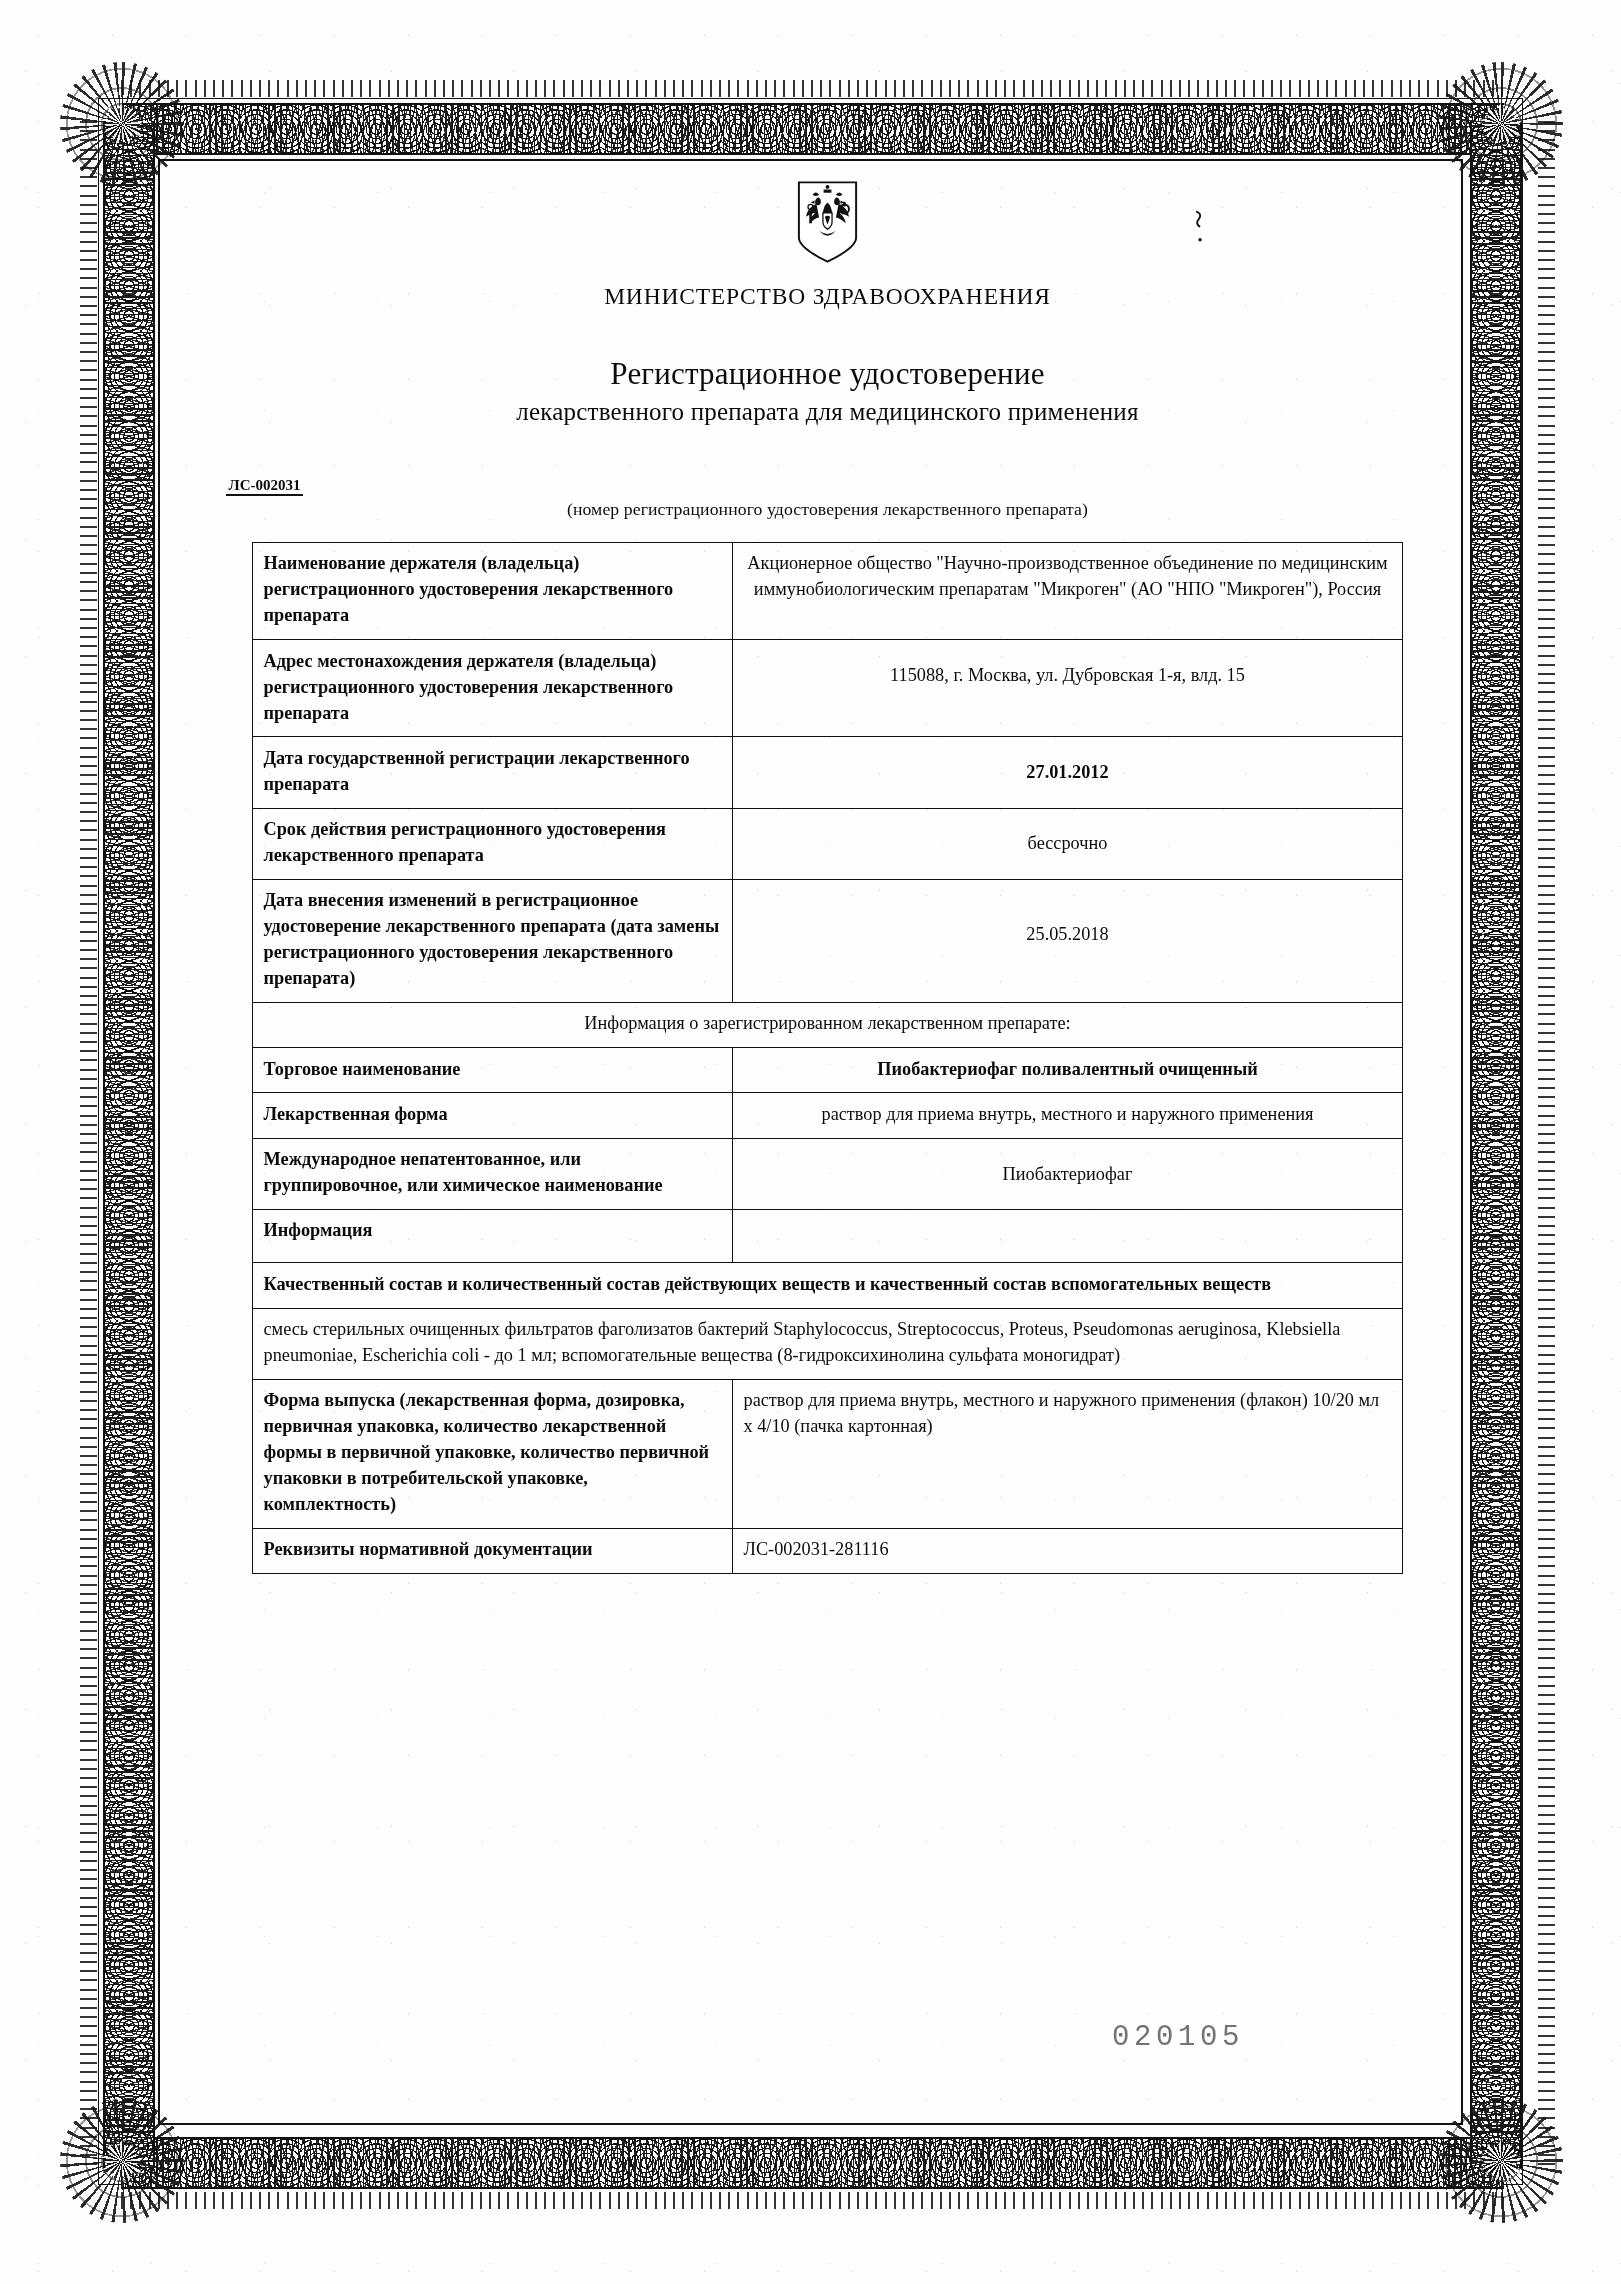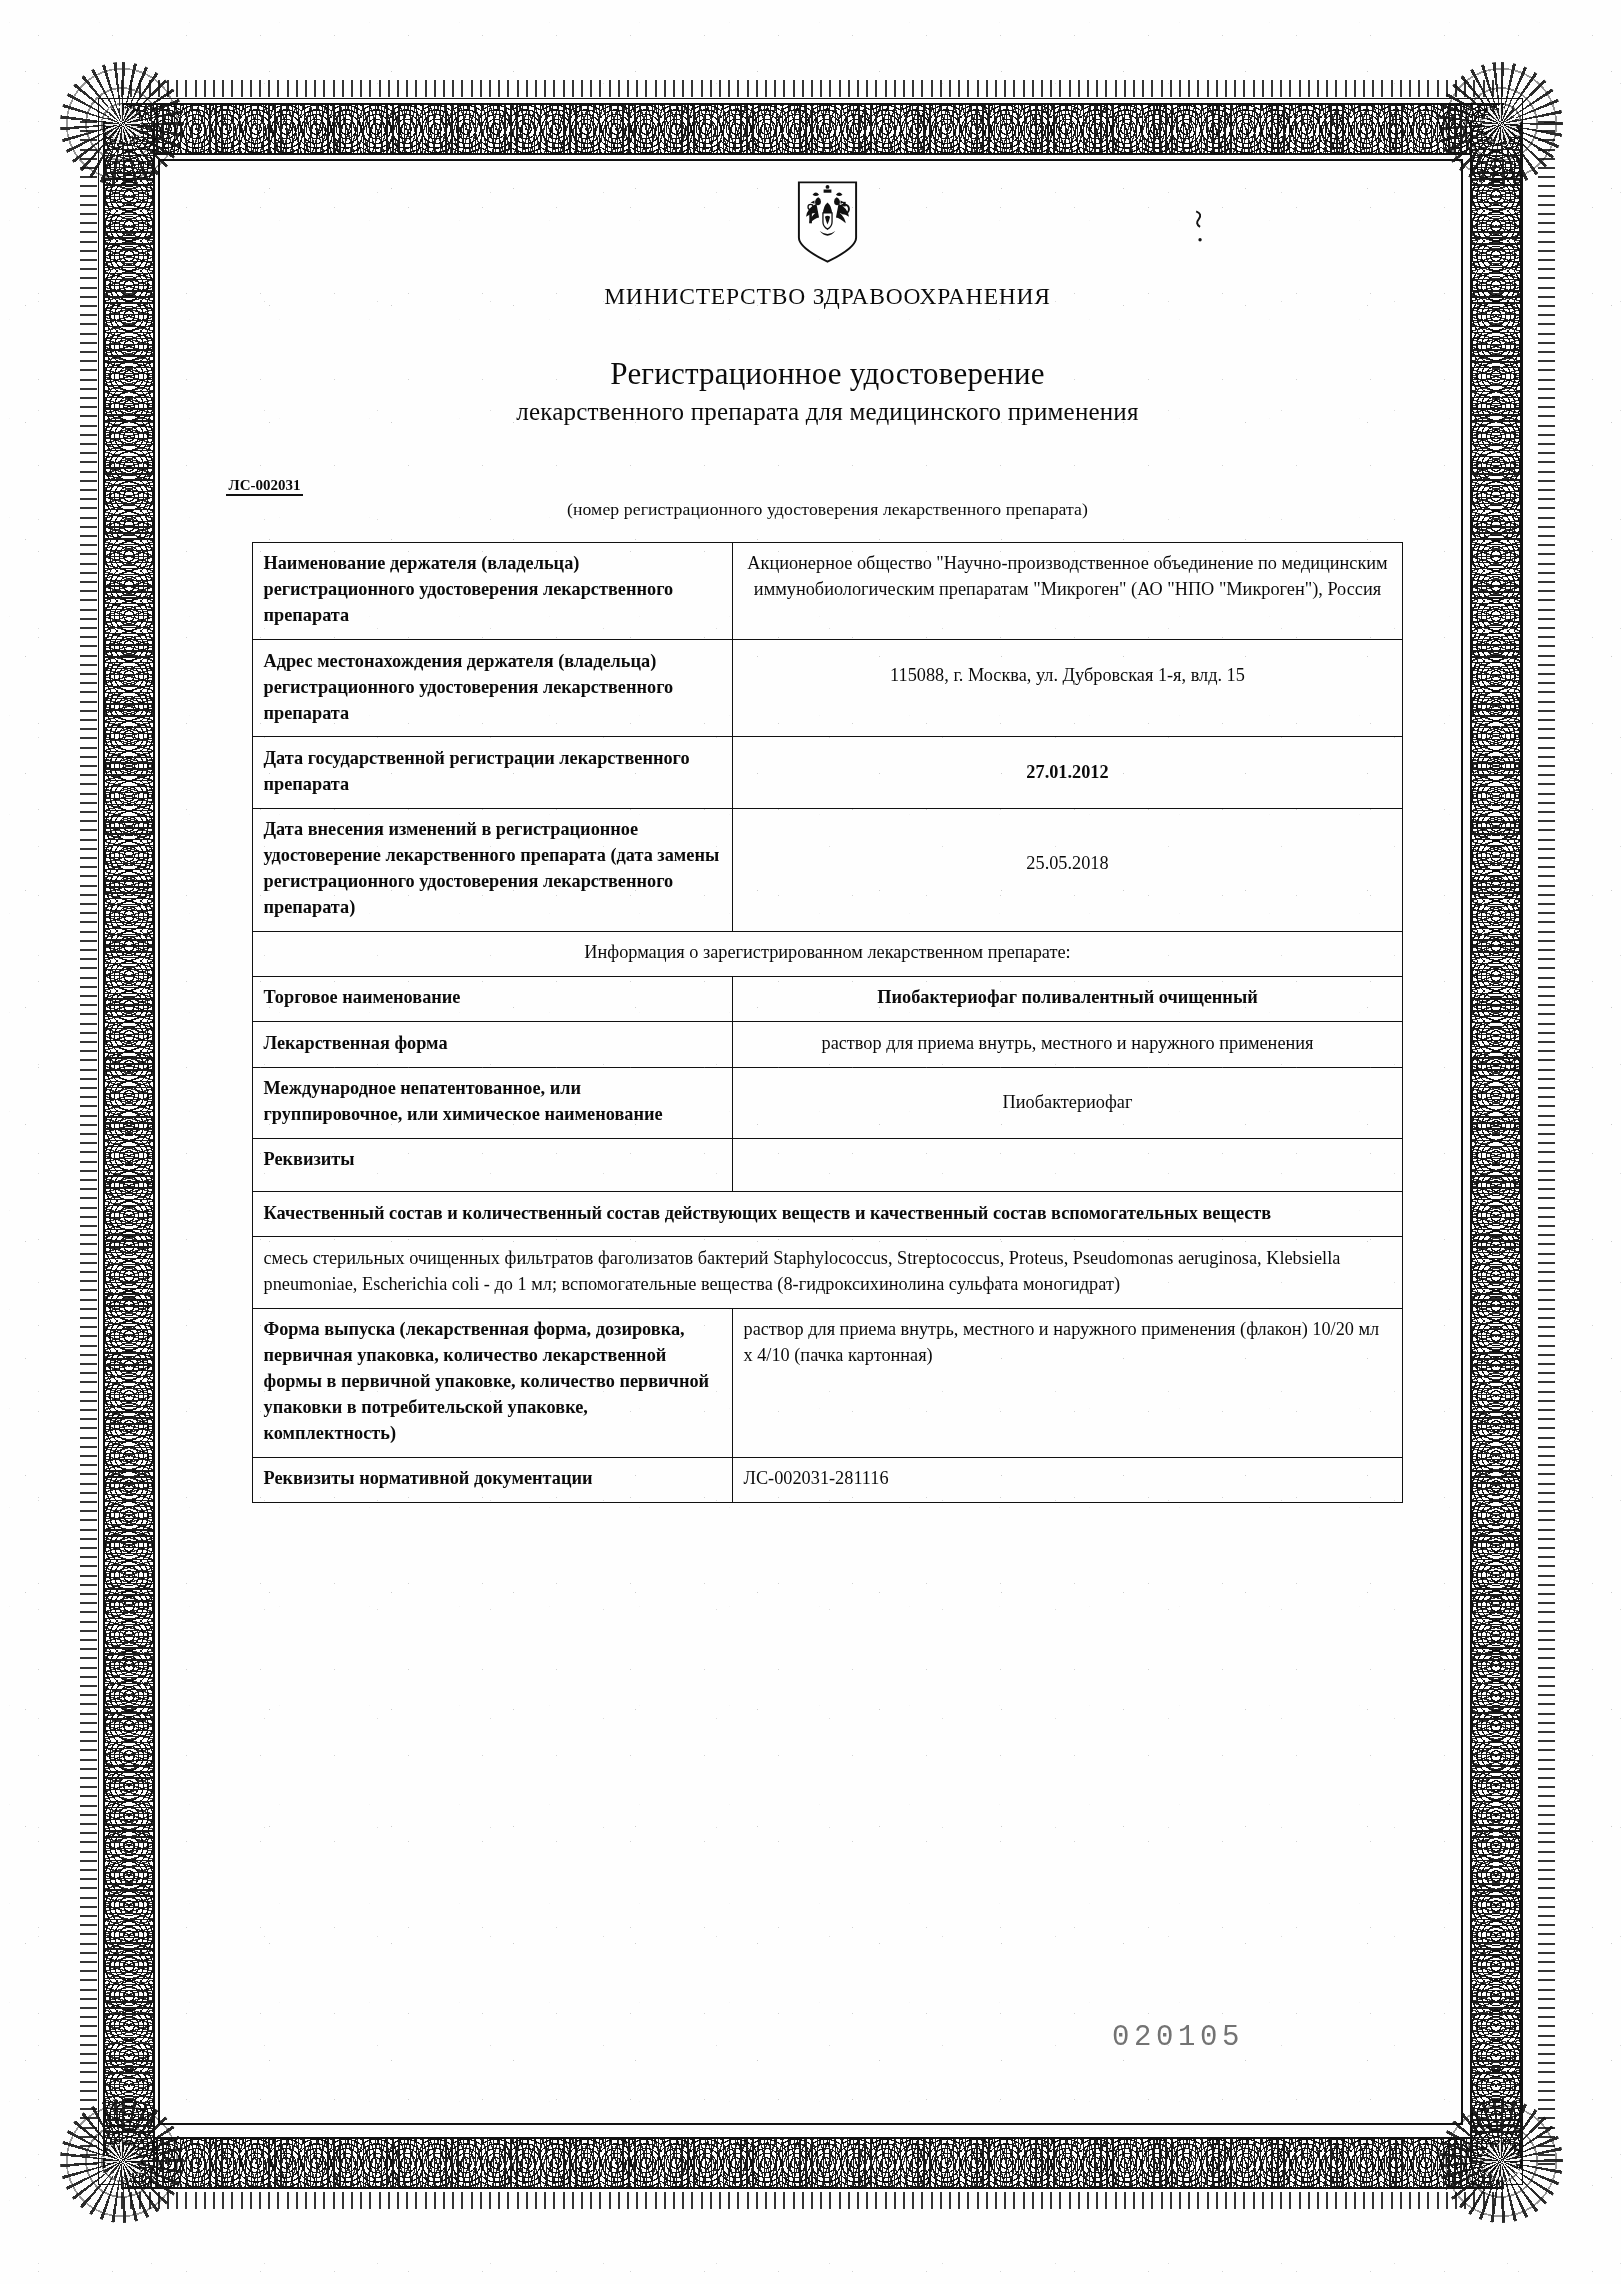--- a/index.html
+++ b/index.html
@@ -264,20 +264,26 @@
               <span class="val-pad">115088, г. Москва, ул. Дубровская 1-я, влд. 15</span>
             </td>
         </tr>
         <tr>
           <td class="lbl">Дата государственной регистрации лекарственного препарата</td>
           <td class="val bold">
               <span class="val-pad">27.01.2012</span>
             </td>
         </tr>
         <tr>
+          <td class="lbl">Срок действия регистрационного удостоверения лекарственного препарата</td>
+          <td class="val">
+              <span class="val-pad">бессрочно</span>
+            </td>
+        </tr>
+        <tr>
           <td class="lbl">Дата внесения изменений в регистрационное удостоверение лекарственного препарата (дата замены регистрационного удостоверения лекарственного препарата)</td>
           <td class="val">
               <span class="val-pad2">25.05.2018</span>
             </td>
         </tr>
 
         <tr>
           <td class="banner" colspan="2">Информация о зарегистрированном лекарственном препарате:</td>
         </tr>
 
@@ -289,21 +295,21 @@
           <td class="lbl">Лекарственная форма</td>
           <td class="val">раствор для приема внутрь, местного и наружного применения</td>
         </tr>
         <tr>
           <td class="lbl">Международное непатентованное, или группировочное, или химическое наименование</td>
           <td class="val">
               <span class="val-pad">Пиобактериофаг</span>
             </td>
         </tr>
         <tr>
-          <td class="lbl empty">Реквизиты</td>
+          <td class="lbl empty">Информация</td>
           <td class="val empty"></td>
         </tr>
 
         <tr>
           <td class="wide" colspan="2">Качественный состав и количественный состав действующих веществ и качественный состав вспомогательных веществ</td>
         </tr>
         <tr>
           <td class="compos" colspan="2">смесь стерильных очищенных фильтратов фаголизатов бактерий Staphylococcus, Streptococcus, Proteus, Pseudomonas aeruginosa, Klebsiella pneumoniae, Escherichia coli - до 1 мл; вспомогательные вещества (8-гидроксихинолина сульфата моногидрат)</td>
         </tr>
 

